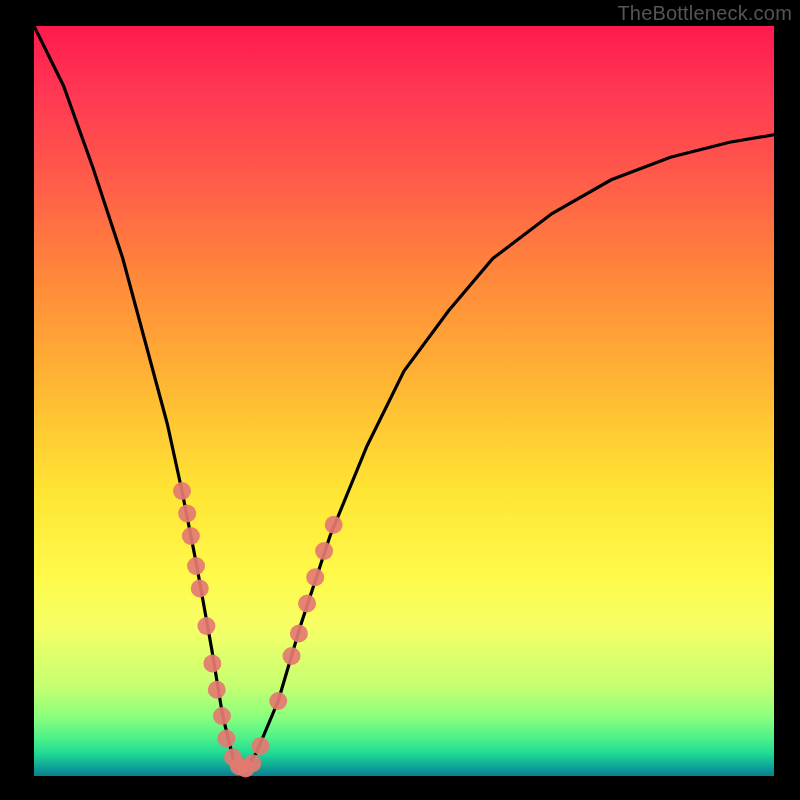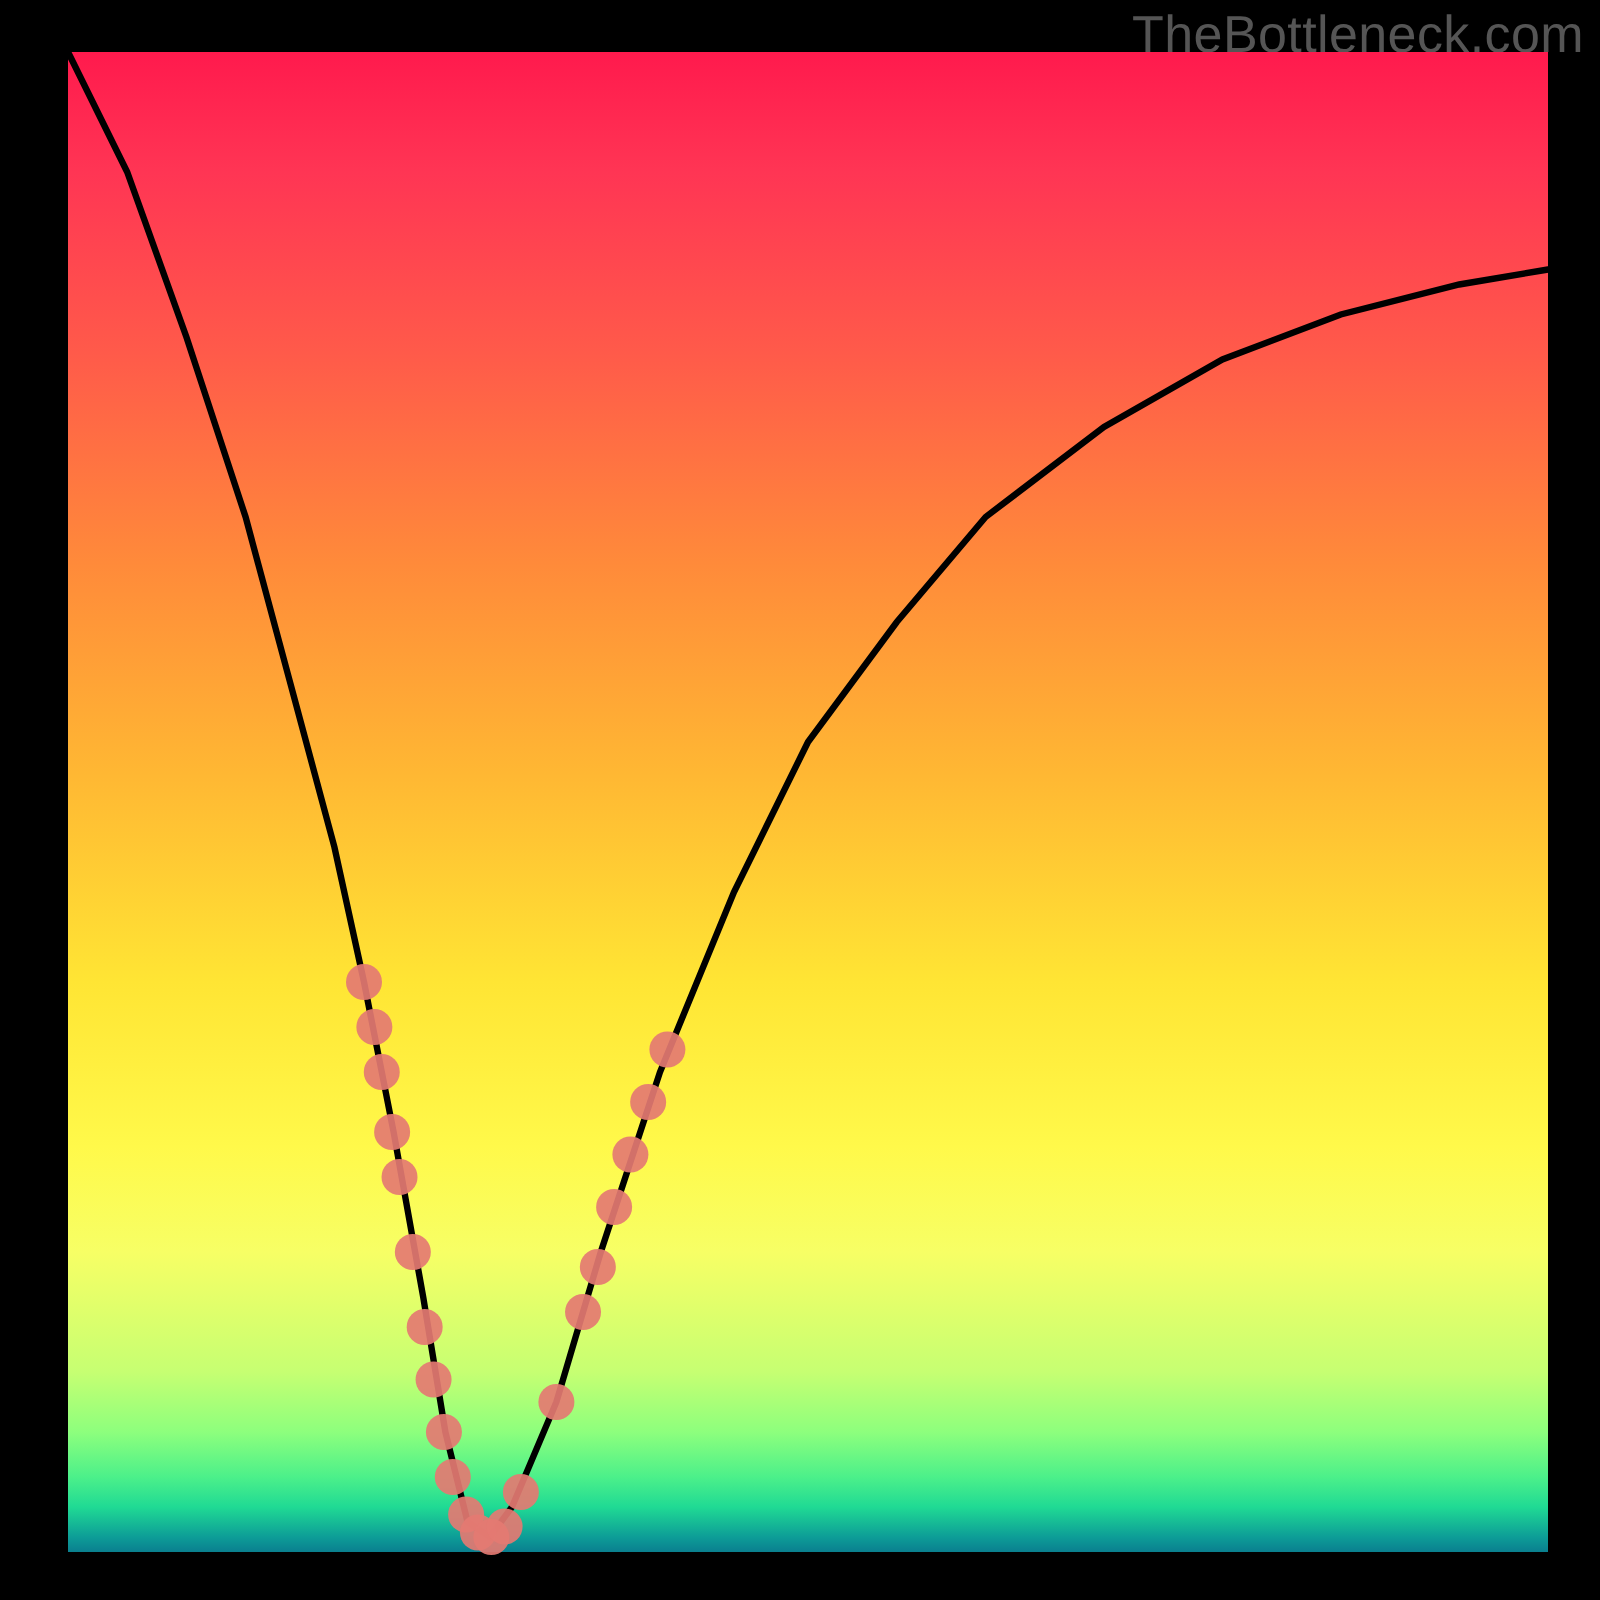--- a/index.html
+++ b/index.html
@@ -40,21 +40,21 @@
       #20da94 97%,
       #0d9d97 99%,
       #0a7f8f 100%
     );
   }
   .watermark {
     position: absolute;
     top: 2px;
     right: 8px;
     color: #555;
-    font-size: 26px;
+    font-size: 20px;
     font-weight: 500;
     letter-spacing: 0.2px;
   }
   svg.curve {
     position: absolute;
     left: 0;
     top: 0;
     width: 740px;
     height: 750px;
     overflow: visible;

